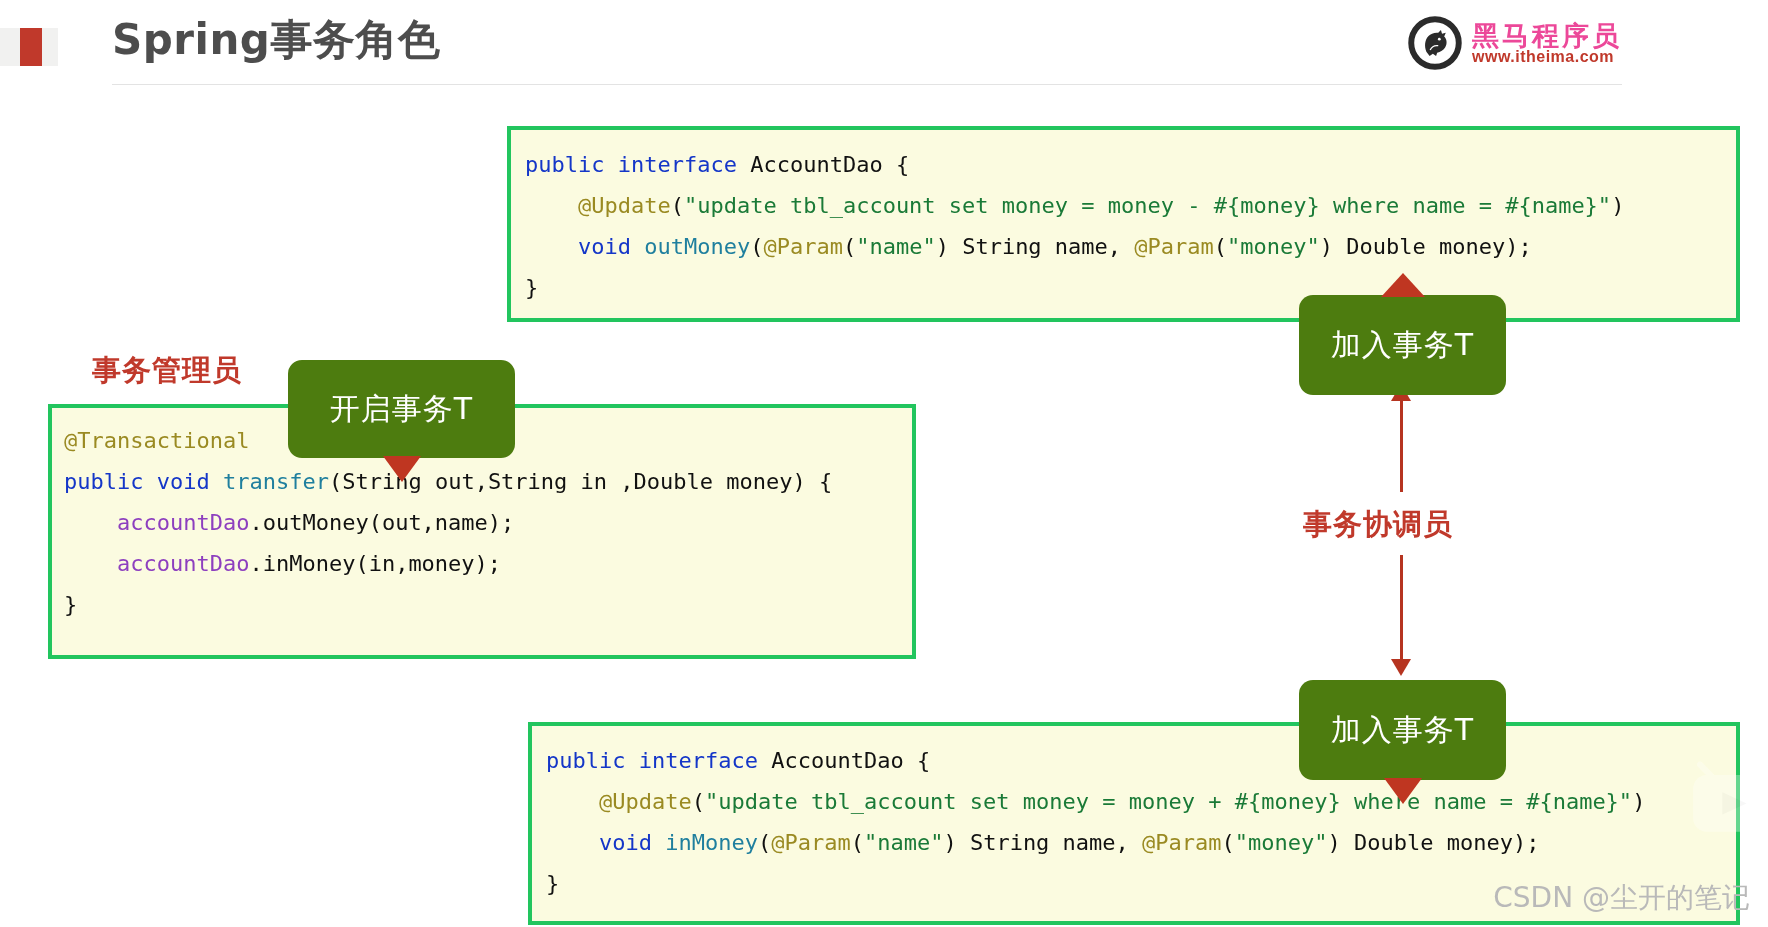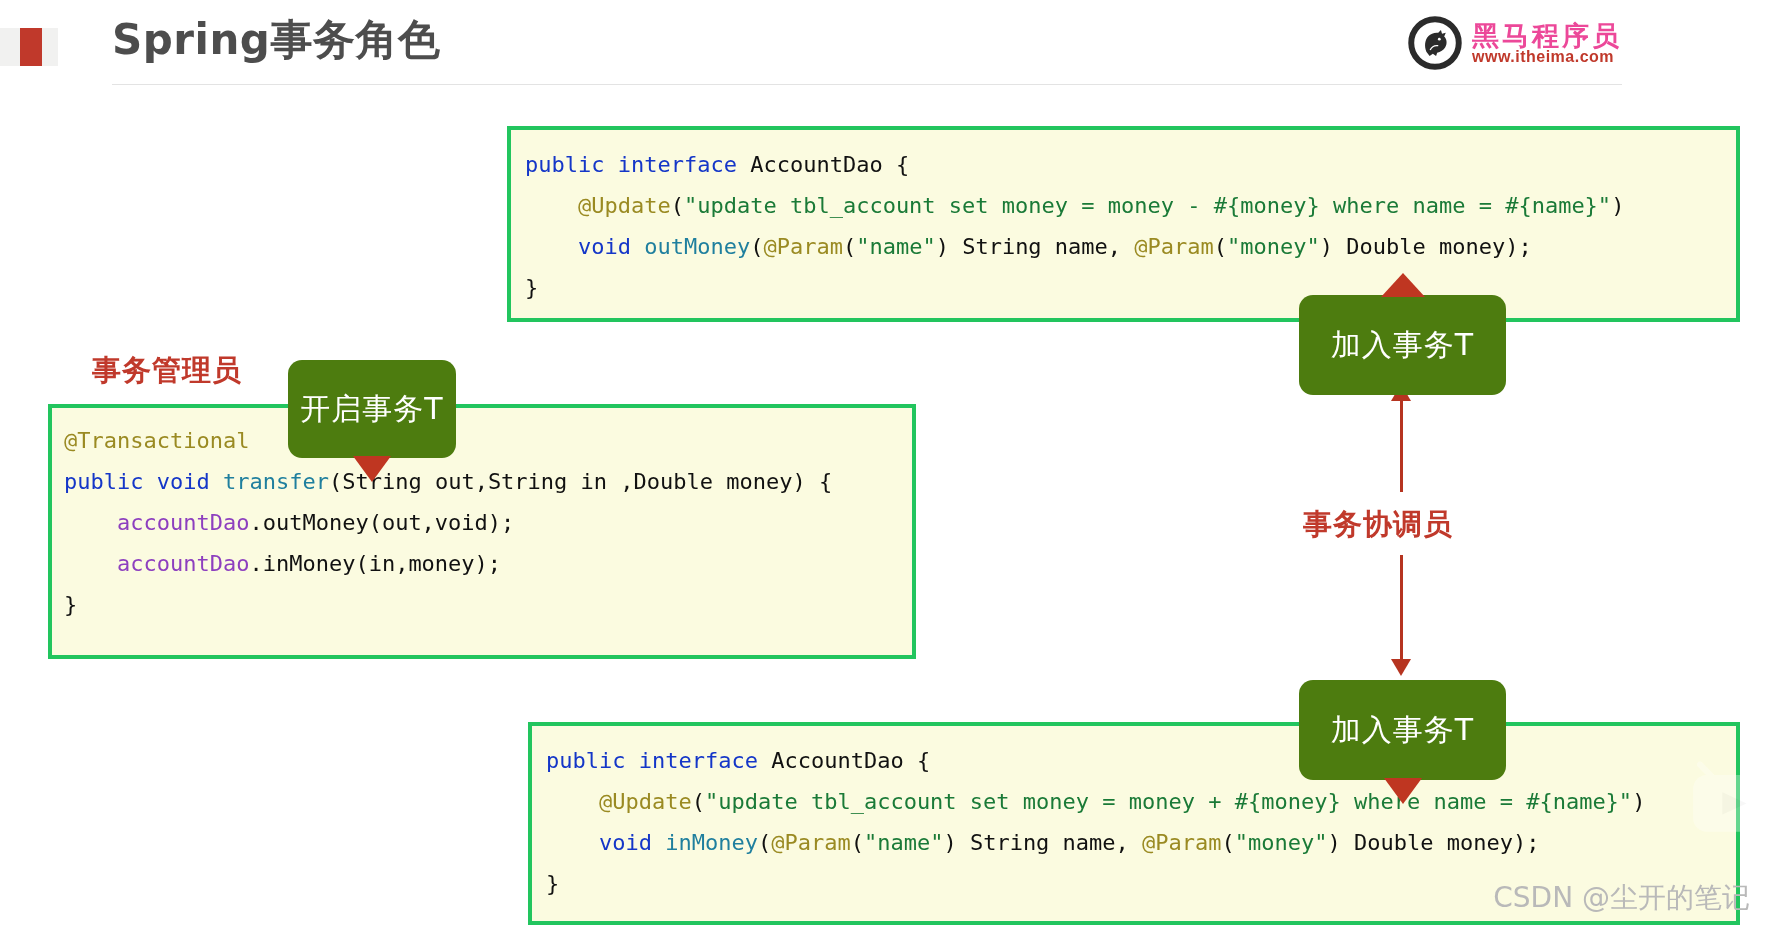--- a/index.html
+++ b/index.html
@@ -80,21 +80,21 @@
     box-sizing:border-box;
   }
   .callout{background:#4d7c0f;}
   .callout .tail{position:absolute;width:0;height:0;}
   .tail-down{bottom:-24px;left:50%;margin-left:-19px;
              border-left:19px solid transparent;border-right:19px solid transparent;
              border-top:26px solid #bf3621;}
   .tail-up{top:-22px;left:50%;margin-left:-22px;
            border-left:22px solid transparent;border-right:22px solid transparent;
            border-bottom:24px solid #bf3621;}
-  #callout-begin{left:288px;top:360px;width:168px;height:98px;}
+  #callout-begin{left:288px;top:360px;width:227px;height:98px;}
   #callout-join-top{left:1299px;top:295px;width:207px;height:100px;}
   #callout-join-bottom{left:1299px;top:680px;width:207px;height:100px;}
 
   
   .conn{position:absolute;background:#b63420;}
   #conn-up-line{left:1400px;top:400px;width:3px;height:92px;}
   #conn-up-head{position:absolute;left:1391px;top:384px;width:0;height:0;
     border-left:10px solid transparent;border-right:10px solid transparent;
     border-bottom:17px solid #b63420;}
   #conn-down-line{left:1400px;top:555px;width:3px;height:110px;}
@@ -140,21 +140,21 @@
     </div>
   </div>
 
   <div class="code-box" id="code-top"><span><span class="kw">public</span> <span class="kw">interface</span> <span class="pl">AccountDao {</span></span>
 <span>    <span class="ann">@Update</span><span class="pl">(</span><span class="str">"update tbl_account set money = money - #{money} where name = #{name}"</span><span class="pl">)</span></span>
 <span>    <span class="kw">void</span> <span class="mth">outMoney</span><span class="pl">(</span><span class="ann">@Param</span><span class="pl">(</span><span class="str">"name"</span><span class="pl">) String name, </span><span class="ann">@Param</span><span class="pl">(</span><span class="str">"money"</span><span class="pl">) Double money);</span></span>
 <span><span class="pl">}</span></span></div>
 
   <div class="code-box" id="code-left"><span><span class="ann">@Transactional</span></span>
 <span><span class="kw">public</span> <span class="kw">void</span> <span class="mth">transfer</span><span class="pl">(String out,String in ,Double money) {</span></span>
-<span>    <span class="var">accountDao</span><span class="pl">.outMoney(out,void);</span></span>
+<span>    <span class="var">accountDao</span><span class="pl">.outMoney(out,name);</span></span>
 <span>    <span class="var">accountDao</span><span class="pl">.inMoney(in,money);</span></span>
 <span><span class="pl">}</span></span></div>
 
   <div class="code-box" id="code-bottom"><span><span class="kw">public</span> <span class="kw">interface</span> <span class="pl">AccountDao {</span></span>
 <span>    <span class="ann">@Update</span><span class="pl">(</span><span class="str">"update tbl_account set money = money + #{money} where name = #{name}"</span><span class="pl">)</span></span>
 <span>    <span class="kw">void</span> <span class="mth">inMoney</span><span class="pl">(</span><span class="ann">@Param</span><span class="pl">(</span><span class="str">"name"</span><span class="pl">) String name, </span><span class="ann">@Param</span><span class="pl">(</span><span class="str">"money"</span><span class="pl">) Double money);</span></span>
 <span><span class="pl">}</span></span></div>
 
   <div class="role-label" id="role-manager">事务管理员</div>
   <div class="role-label" id="role-coordinator">事务协调员</div>

